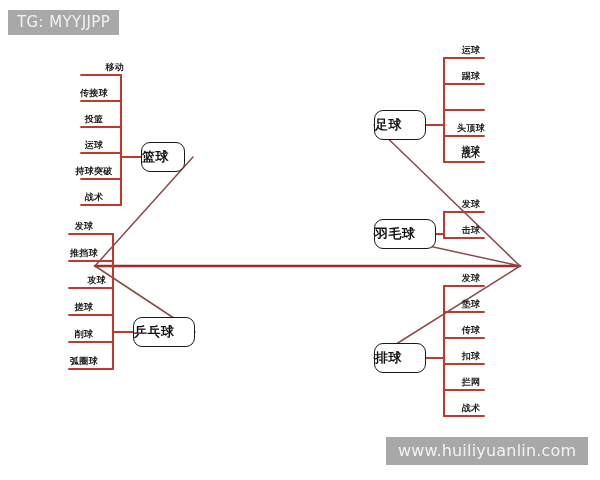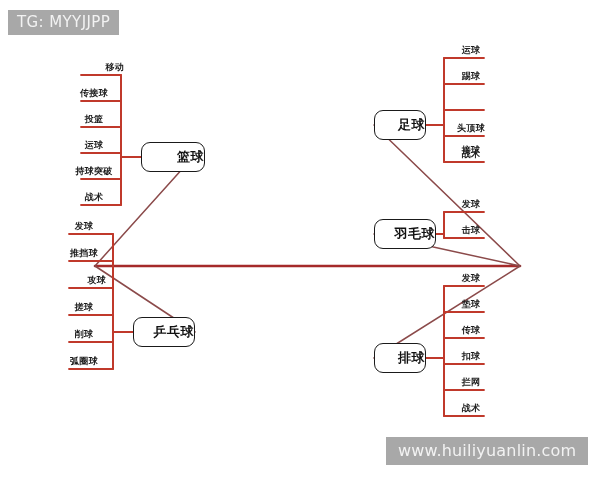--- a/index.html
+++ b/index.html
@@ -31,21 +31,21 @@
   }
   
   .node {
     position: absolute;
     box-sizing: border-box;
     background: #ffffff;
     border: 1.6px solid #1a1a1a;
     border-radius: 9px;
     display: flex;
     align-items: center;
-    justify-content: flex-end;
+    justify-content: flex-start;
     color: #111111;
     font-weight: 700;
     letter-spacing: 0.5px;
     white-space: nowrap;
     z-index: 5;
   }
   .node-branch {
     font-size: 13px;
   }
   
@@ -141,21 +141,21 @@
       <path d="M 444 286 L 484 286" fill="none" stroke="#c0392b" stroke-width="1.8" stroke-linecap="round" stroke-linejoin="round"></path>
       <path d="M 444 312 L 484 312" fill="none" stroke="#c0392b" stroke-width="1.8" stroke-linecap="round" stroke-linejoin="round"></path>
       <path d="M 444 338 L 484 338" fill="none" stroke="#c0392b" stroke-width="1.8" stroke-linecap="round" stroke-linejoin="round"></path>
       <path d="M 444 364 L 484 364" fill="none" stroke="#c0392b" stroke-width="1.8" stroke-linecap="round" stroke-linejoin="round"></path>
       <path d="M 444 390 L 484 390" fill="none" stroke="#c0392b" stroke-width="1.8" stroke-linecap="round" stroke-linejoin="round"></path>
       <path d="M 444 416 L 484 416" fill="none" stroke="#c0392b" stroke-width="1.8" stroke-linecap="round" stroke-linejoin="round"></path>
     </svg>
 
 
   <div id="nodes-layer">
-      <div class="node node-branch" style="left: 141px; top: 142px; width: 64px; height: 30px;">
+      <div class="node node-branch" style="left: 141px; top: 142px; width: 44px; height: 30px;">
         <span>篮球</span>
       </div>
       <div class="leaf left-side" style="top: 67px; left: 84px; width: 40px; text-align: right;">移动</div>
       <div class="leaf left-side" style="top: 93px; left: 74px; width: 40px; text-align: center;">传接球</div>
       <div class="leaf left-side" style="top: 119px; left: 74px; width: 40px; text-align: center;">投篮</div>
       <div class="leaf left-side" style="top: 145px; left: 74px; width: 40px; text-align: center;">运球</div>
       <div class="leaf left-side" style="top: 171px; left: 74px; width: 40px; text-align: center;">持球突破</div>
       <div class="leaf left-side" style="top: 197px; left: 74px; width: 40px; text-align: center;">战术</div>
       <div class="node node-branch" style="left: 133px; top: 317px; width: 62px; height: 30px;">
         <span>乒乓球</span>

